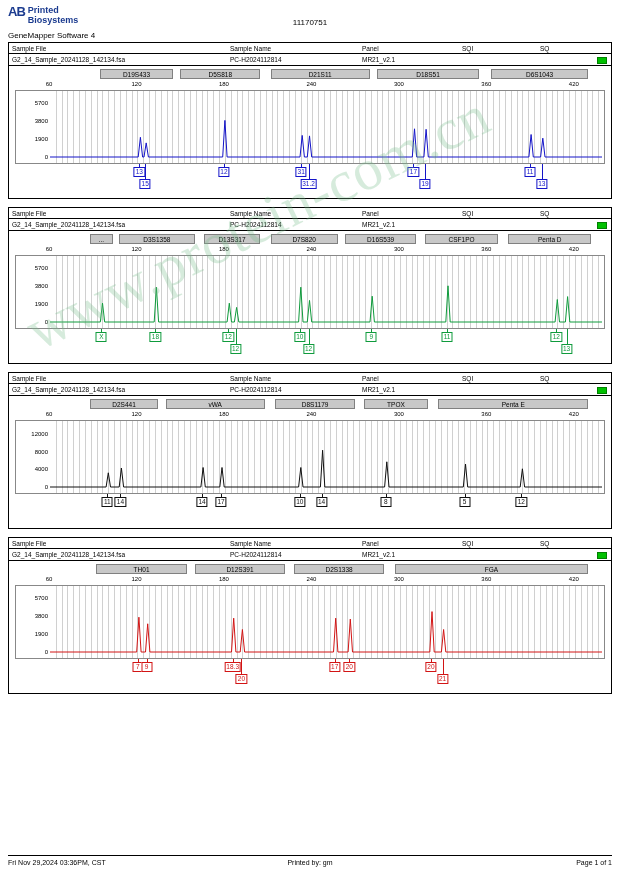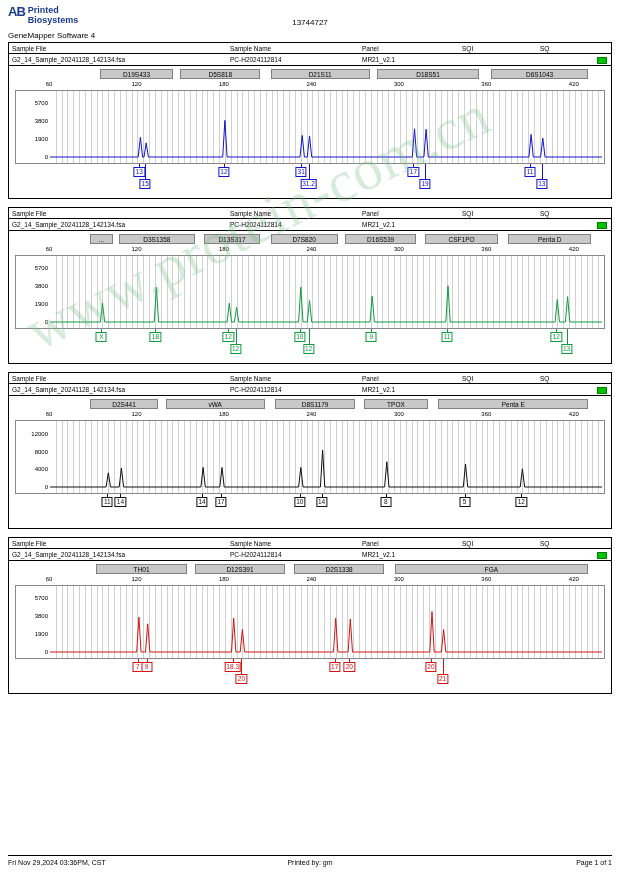--- a/index.html
+++ b/index.html
@@ -213,21 +213,21 @@
 
 <div class="page-header">
   <div class="logo">
     <div class="logo-mark">AB</div>
     <div>
       <div class="logo-text">Printed</div>
       <div class="logo-text">Biosystems</div>
     </div>
   </div>
   <div class="app-name">GeneMapper Software 4</div>
-  <div class="doc-title">13744727</div>
+  <div class="doc-title">11170751</div>
 </div>
 
 <div id="panels-root">
     <div class="panel">
       <div class="col-head">
         <div class="ch-file">Sample File</div>
         <div class="ch-name">Sample Name</div>
         <div class="ch-panel">Panel</div>
         <div class="ch-sqi">SQI</div>
         <div class="ch-sq">SQ</div>

